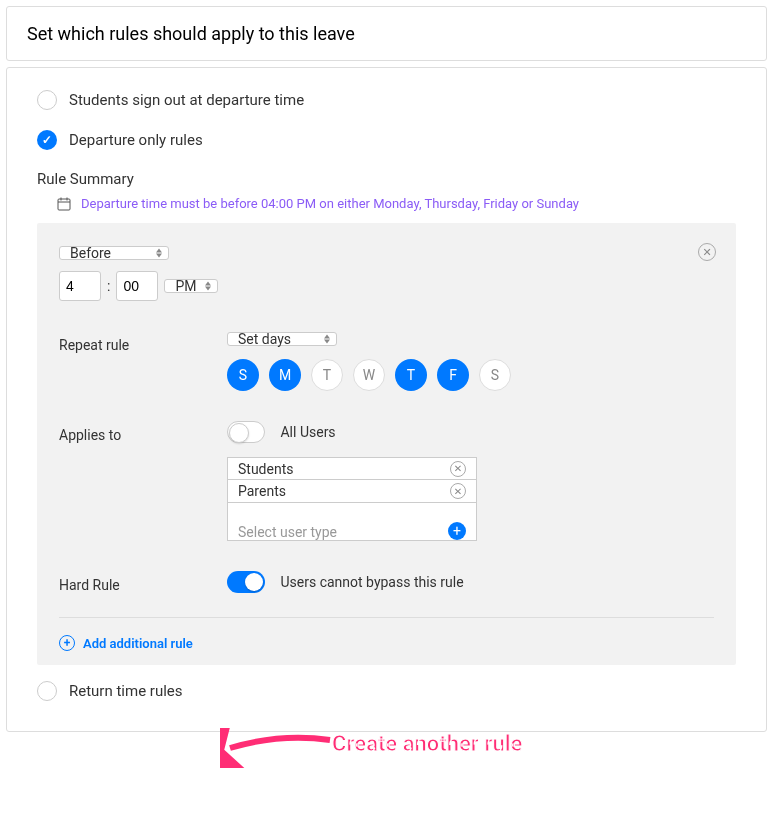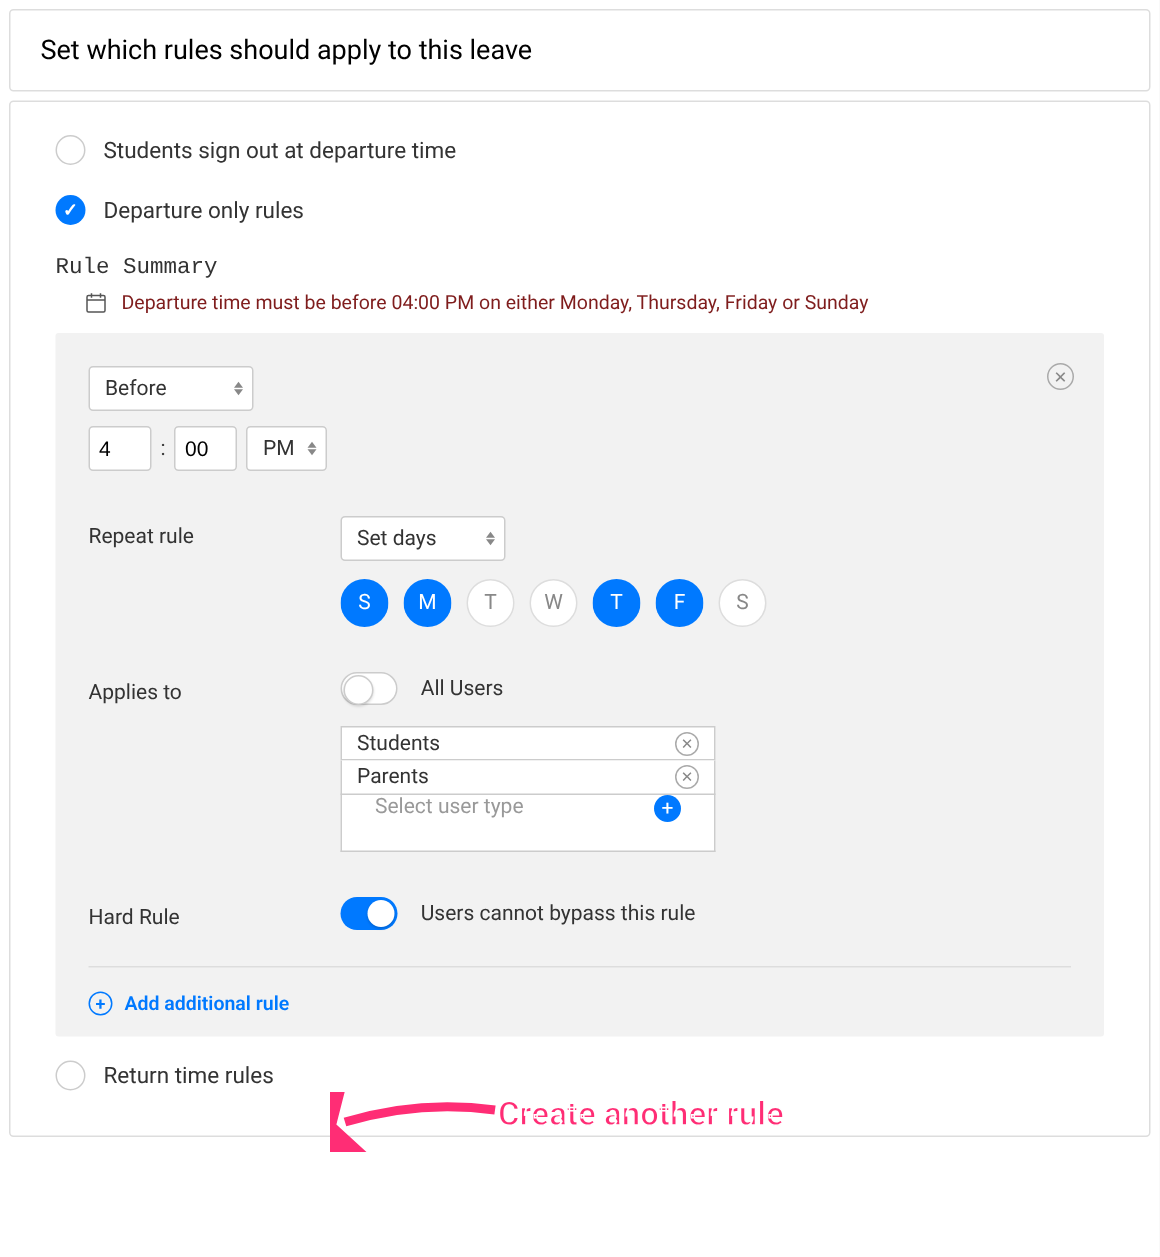--- a/index.html
+++ b/index.html
@@ -48,27 +48,27 @@
       justify-content: center;
       flex-shrink: 0;
     }
     .radio-checked::after {
       content: "✓";
       color: #fff;
       font-size: 12px;
       font-weight: bold;
     }
     .radio-label { font-size: 15px; color: #333; }
-    .rule-summary-title { font-size: 15px; color: #333; margin-bottom: 8px; font-family: Liberation Mono, monospace; }
+    .rule-summary-title { font-size: 15px; color: #333; margin-bottom: 8px; }
     .rule-summary-text {
       font-size: 13px;
-      color: #7f1d1d;
+      color: #8b5cf6;
       margin-left: 20px;
       display: flex;
-      align-items: flex-start;
+      align-items: flex-end;
       gap: 10px;
     }
     .calendar-icon {
       width: 14px; height: 14px;
       display: inline-block;
     }
     .rule-panel {
       background: #f2f2f2;
       border-radius: 2px;
       margin-top: 12px;
@@ -85,21 +85,21 @@
       font-size: 14px;
       color: #333;
       padding-top: 6px;
       flex-shrink: 0;
     }
     .rule-controls { flex: 1; }
     .select-box {
       background: #fff;
       border: 1px solid #ccc;
       border-radius: 3px;
-      height: 30px;
+      height: 14px;
       padding: 0 24px 0 10px;
       font-size: 14px;
       position: relative;
       display: inline-flex;
       align-items: center;
       cursor: pointer;
     }
     .select-box .carets {
       position: absolute;
       right: 6px;
@@ -218,23 +218,23 @@
       font-size: 10px;
       color: #888;
       cursor: pointer;
     }
     .user-add-item {
       background: #fff;
       border: 1px solid #ccc;
       border-top: none;
       height: 38px;
       display: flex;
-      align-items: flex-start;
+      align-items: flex-end;
       justify-content: space-between;
-      padding: 0 22px;
+      padding: 0 10px;
       font-size: 14px;
       color: #999;
     }
     .plus-circle {
       width: 18px; height: 18px;
       background: #0079ff;
       border-radius: 50%;
       display: flex;
       align-items: center;
       justify-content: center;

